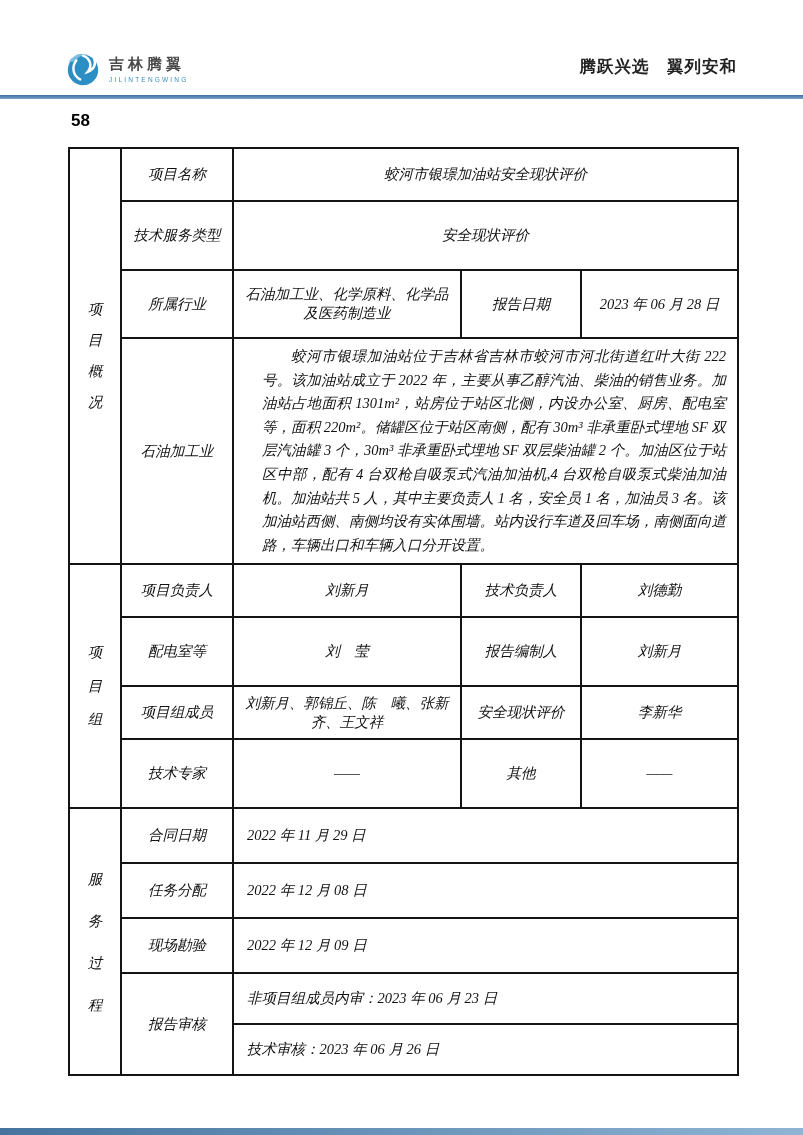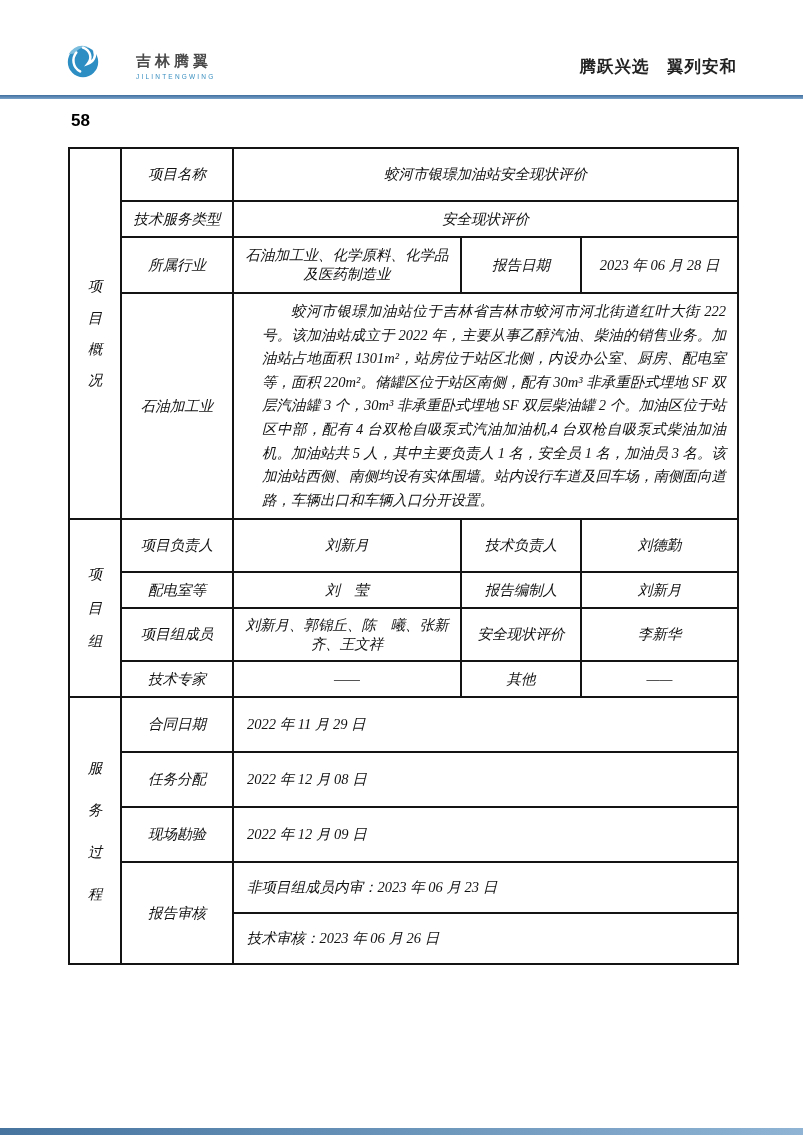--- a/index.html
+++ b/index.html
@@ -6,21 +6,21 @@
   html, body { background: #ffffff; }
   body {
     width: 803px; height: 1135px;
     position: relative;
     overflow: hidden;
     font-family: "Liberation Serif", "DejaVu Serif", serif;
     color: #111;
   }
   
   .header { position: relative; height: 99px; }
-  .logo { position: absolute; left: 64px; top: 42px; display: flex; align-items: flex-end; gap: 27px; }
+  .logo { position: absolute; left: 64px; top: 50px; display: flex; align-items: center; }
   .logo svg { display: block; }
   .logo-text { margin-left: 7px; }
   .logo-cn {
     font-family: "Liberation Sans", sans-serif;
     font-size: 15px; font-weight: bold; color: #4a4a4a; letter-spacing: 4px;
     white-space: nowrap;
   }
   .logo-en {
     font-family: "Liberation Sans", sans-serif;
     font-size: 6.5px; color: #3a8fc0; letter-spacing: 2.2px; margin-top: 2px;
@@ -68,23 +68,23 @@
   .sec-team .vlabel     { line-height: 2.3; }
   .sec-process .vlabel  { line-height: 2.9; }
   .brief {
     text-align: justify;
     padding: 6px 11px 6px 28px;
     line-height: 23.6px;
     text-indent: 2em;
     vertical-align: top;
   }
   tr.r-h53 { height: 53px; }
-  tr.r-h52 { height: 36px; margin-left: 10px; }
+  tr.r-h52 { height: 69px; margin-left: 10px; }
   tr.r-h55 { height: 55px; }
-  tr.r-h56 { height: 56px; }
+  tr.r-h56 { height: 68px; }
   tr.r-brief { height: 215px; }
   tr.r-h51 { height: 51px; }
   
   .footer-bar {
     position: absolute; left: 0; right: 0; bottom: 0; height: 7px;
     background: linear-gradient(to right, #46749f, #8fb4d4);
   }
 </style>
 </head>
 <body>

